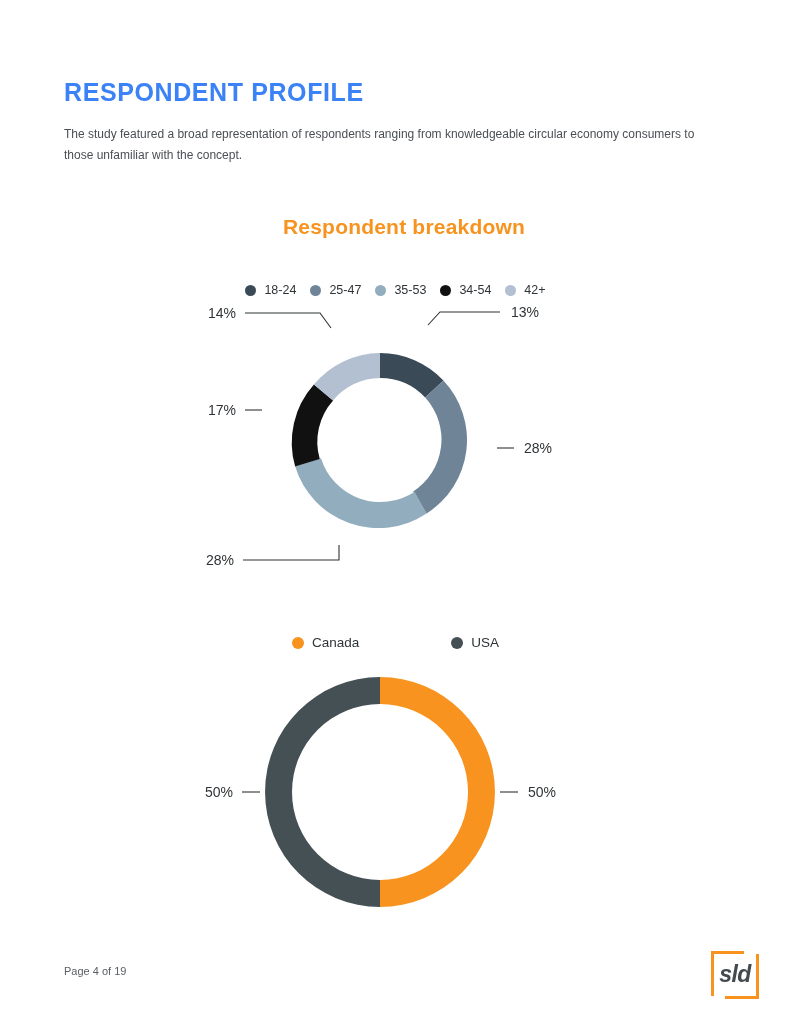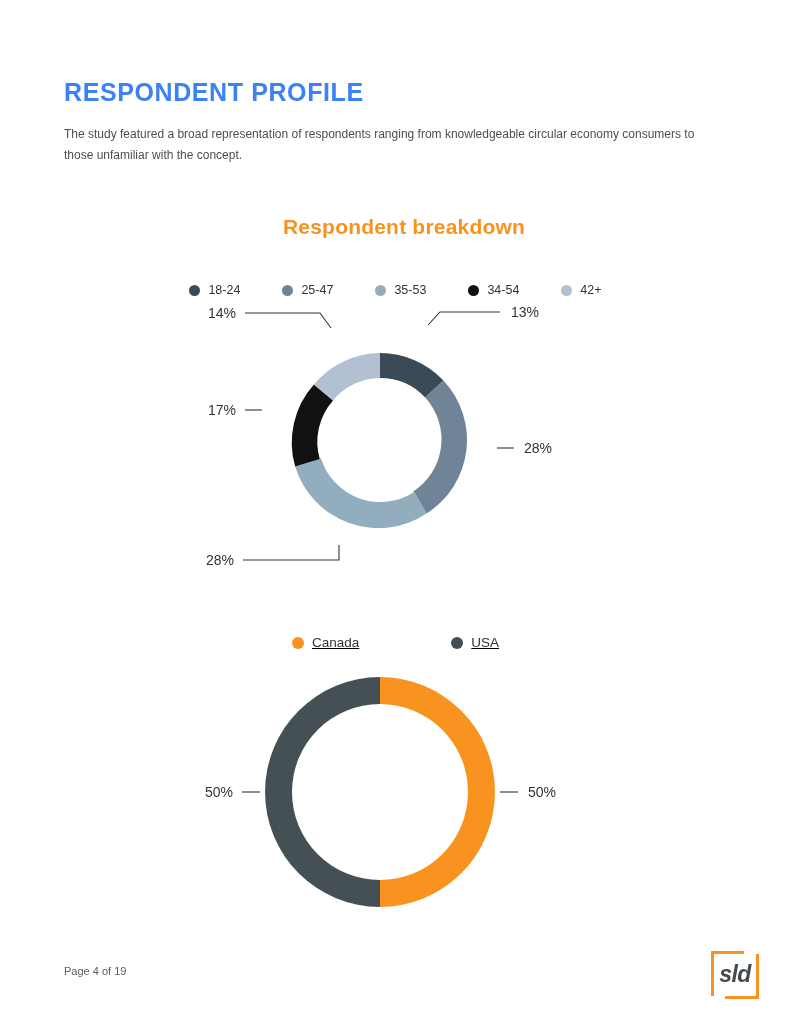--- a/index.html
+++ b/index.html
@@ -61,28 +61,27 @@
   .legend {
     position: absolute;
     display: flex;
     align-items: center;
     justify-content: center;
   }
   .legend-age {
     left: 0;
     right: 0;
     top: 283px;
-    gap: 42px;
+    gap: 14px;
   }
   .legend-country {
     left: 0;
     right: 0;
     top: 635px;
     gap: 92px;
-    text-decoration: underline;
   }
   .legend-item {
     display: flex;
     align-items: center;
     gap: 8px;
     white-space: nowrap;
   }
   .legend-dot {
     width: 11px;
     height: 11px;

